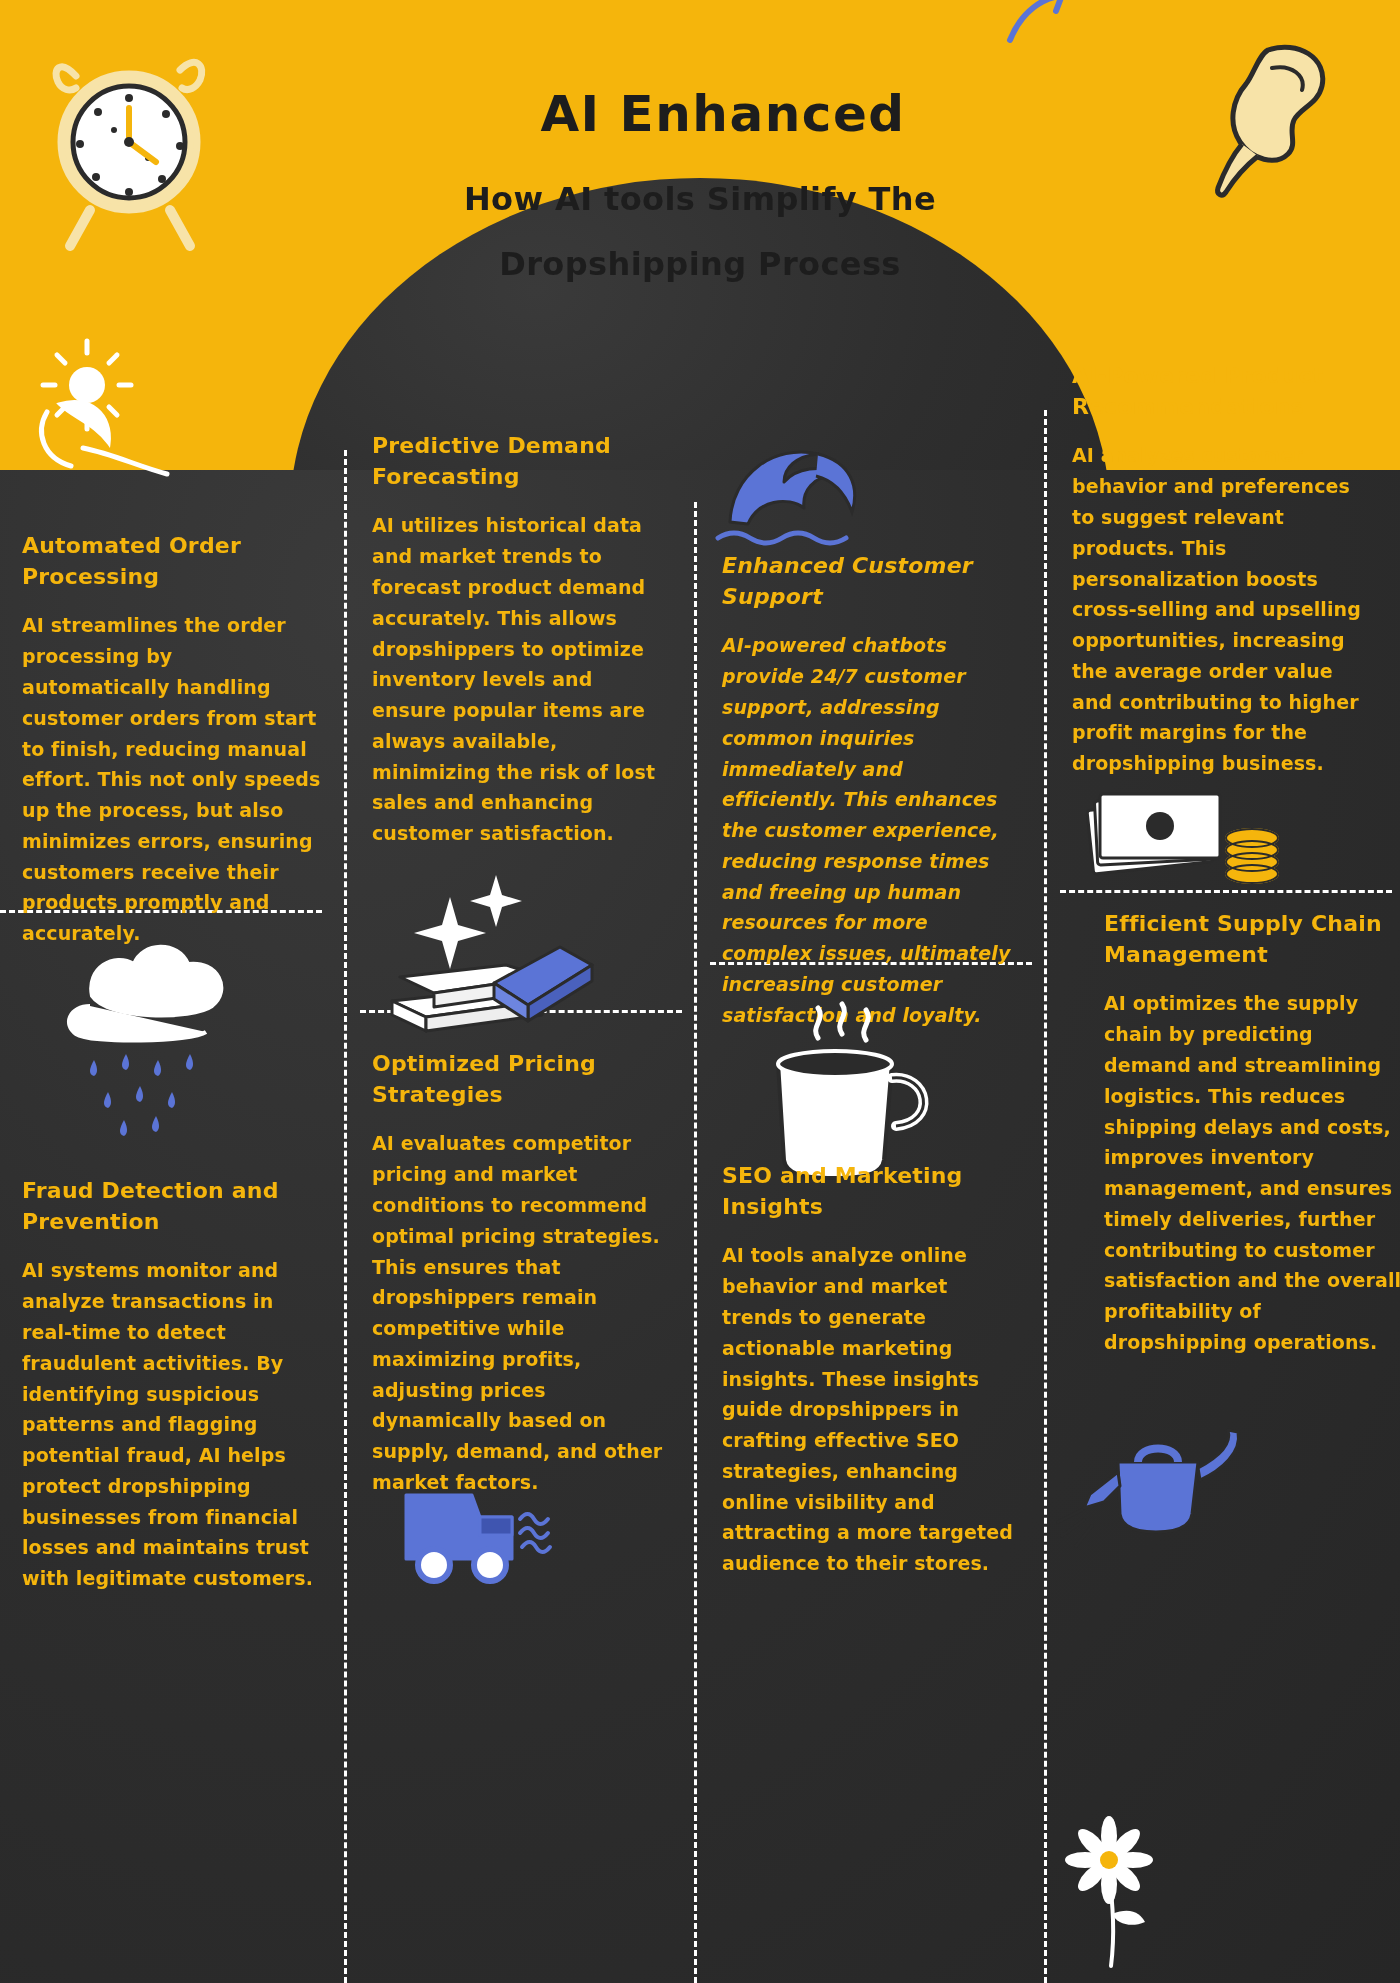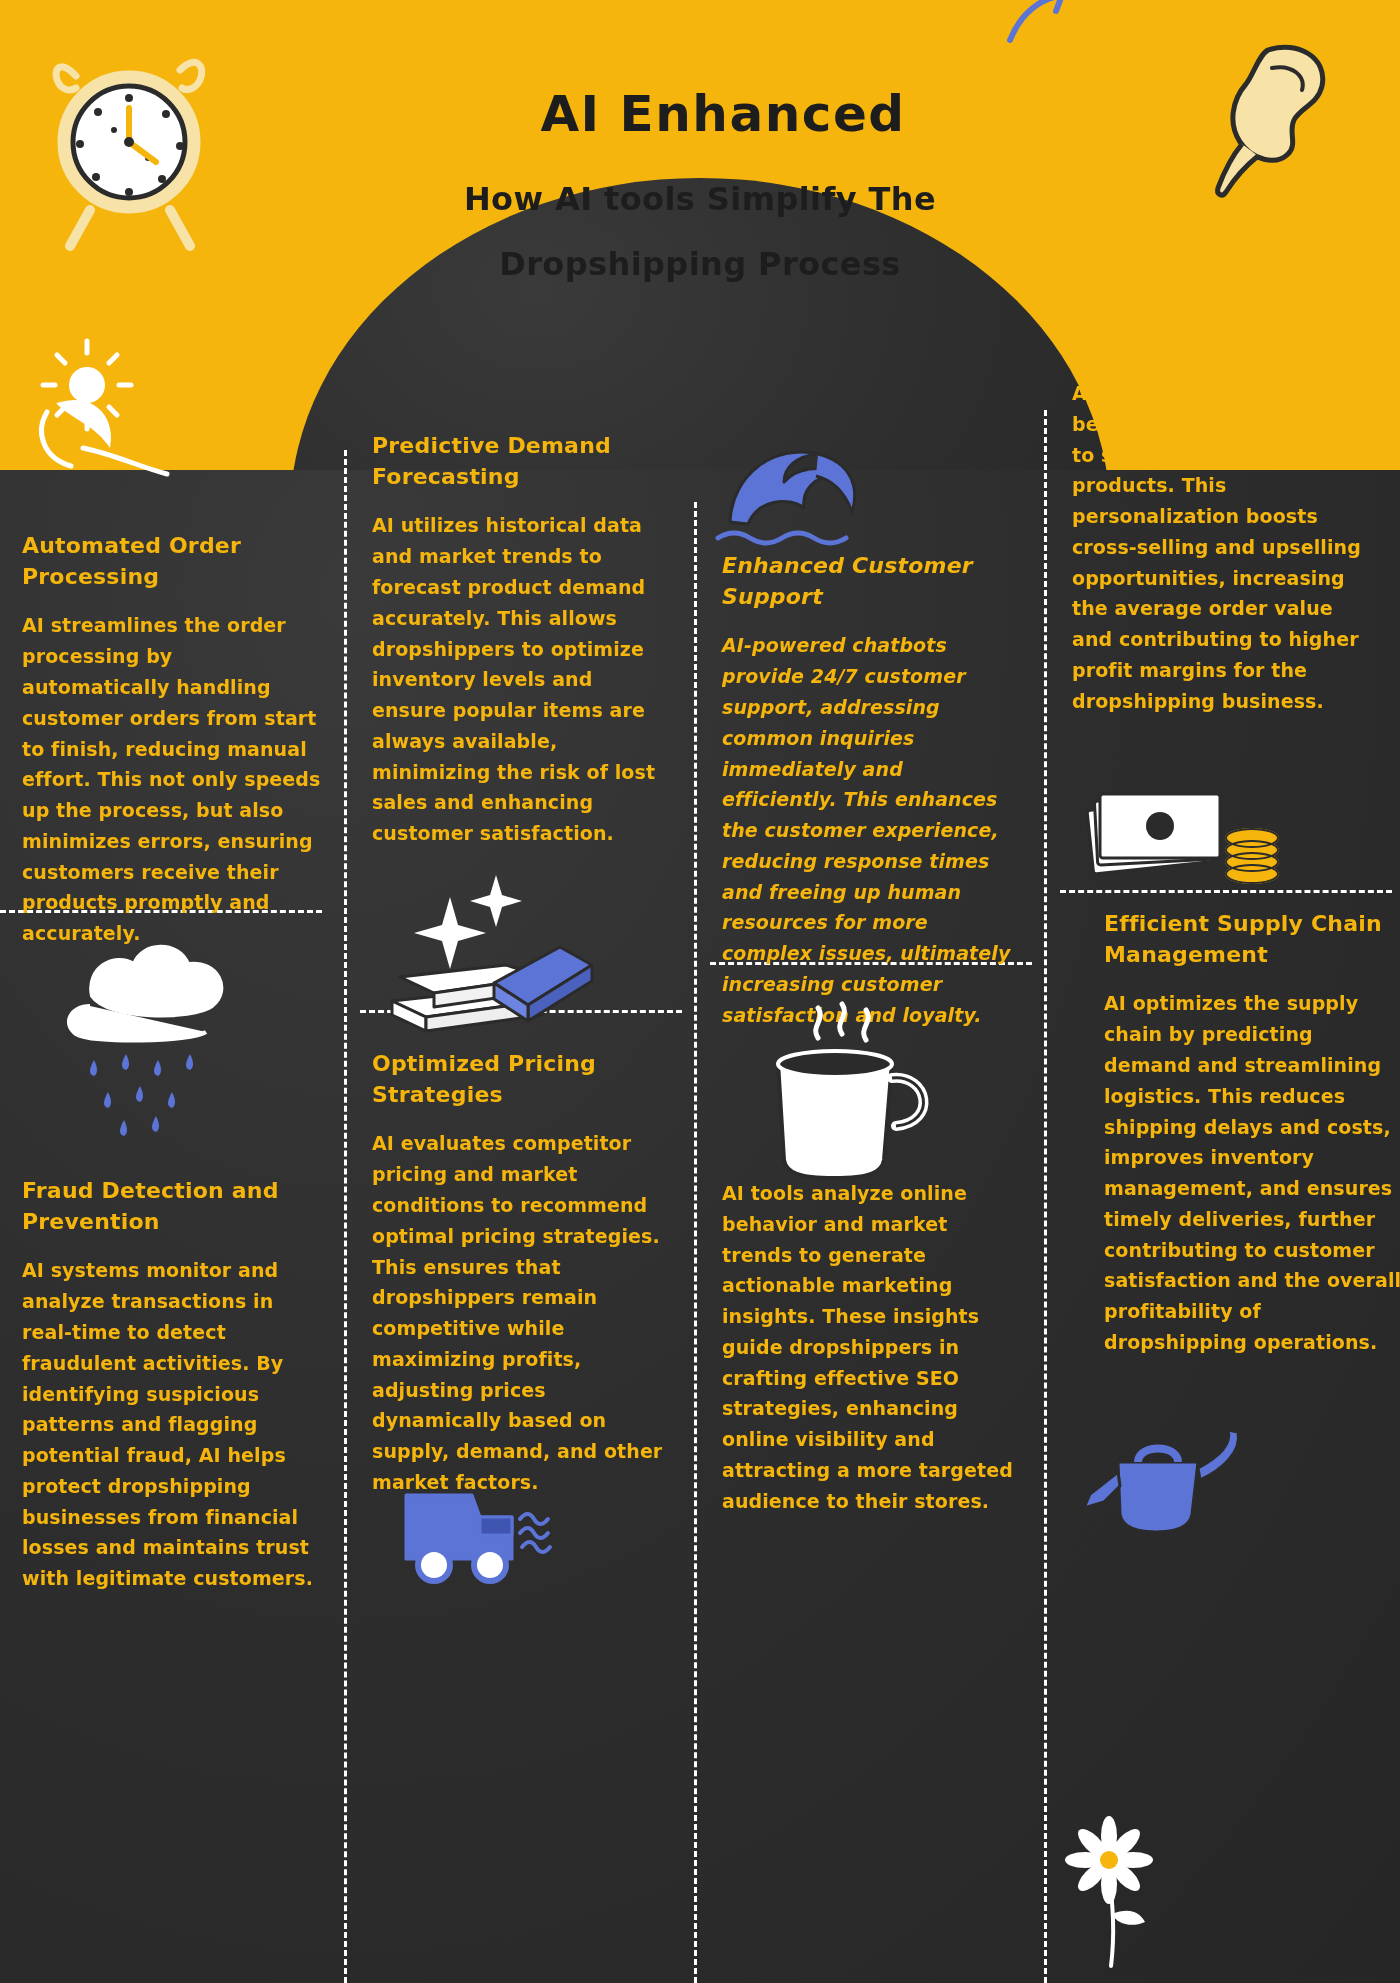--- a/index.html
+++ b/index.html
@@ -356,26 +356,28 @@
           </g>
           <path d="M36 62 L150 62 L142 160 C140 172 128 178 92 178
                    C56 178 44 172 42 160 Z" fill="#ffffff" stroke="#2b2b2b" stroke-width="4" stroke-linejoin="round"></path>
           <ellipse cx="93" cy="64" rx="57" ry="13" fill="#2b2b2b" stroke="#ffffff" stroke-width="4"></ellipse>
           <path d="M150 78 C186 74 196 122 154 126" fill="none" stroke="#ffffff" stroke-width="10" stroke-linecap="round"></path>
           <path d="M150 78 C186 74 196 122 154 126" fill="none" stroke="#2b2b2b" stroke-width="3"></path>
         </svg>
       </div>
 
       <div class="block b3b" style="top:750px;">
+        <div class="card-title">SEO and Marketing Insights</div>
         <div class="card-body">AI tools analyze online behavior and market trends to generate actionable marketing insights. These insights guide dropshippers in crafting effective SEO strategies, enhancing online visibility and attracting a more targeted audience to their stores.</div>
       </div>
     </div>
 
     <div class="col col-4">
       <div class="block b4a" style="top:-50px;">
+        <div class="card-title">AI-Powered Product Recommendations</div>
         <div class="card-body">AI analyzes customer behavior and preferences to suggest relevant products. This personalization boosts cross-selling and upselling opportunities, increasing the average order value and contributing to higher profit margins for the dropshipping business.</div>
       </div>
 
       <div class="art" style="top:360px; left:10px;">
         <svg width="220" height="140" viewBox="0 0 220 140">
           <g stroke="#2b2b2b" stroke-width="3" fill="#ffffff">
             <rect x="8" y="34" width="120" height="64" rx="3" transform="rotate(-6 68 66)"></rect>
             <rect x="14" y="28" width="120" height="64" rx="3" transform="rotate(-3 74 60)"></rect>
             <rect x="18" y="24" width="120" height="64" rx="3"></rect>
           </g>

